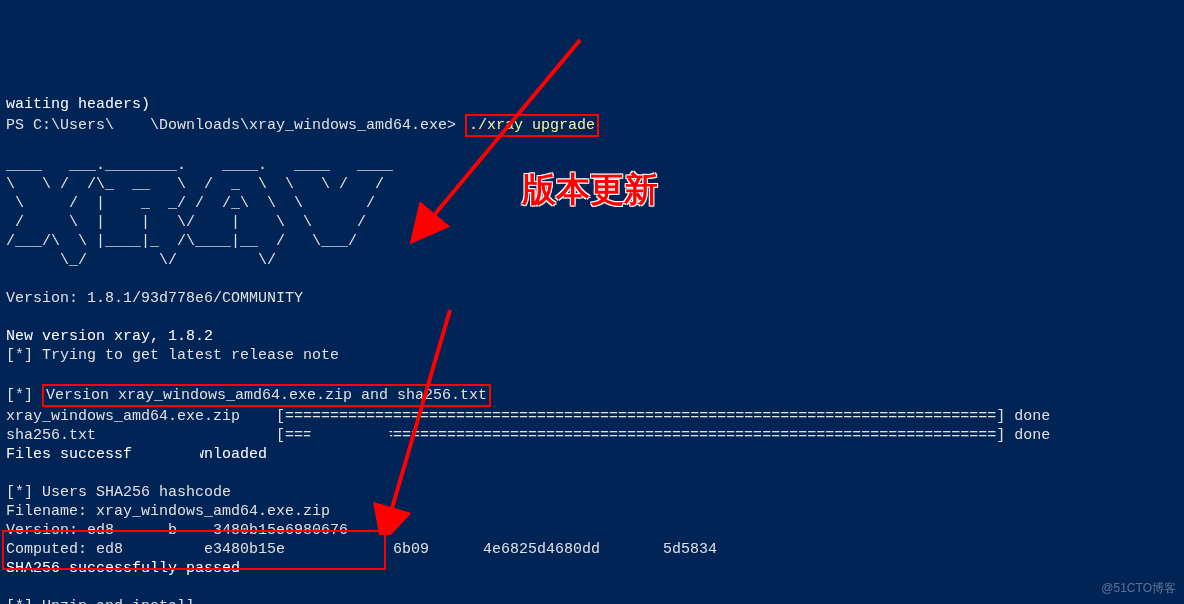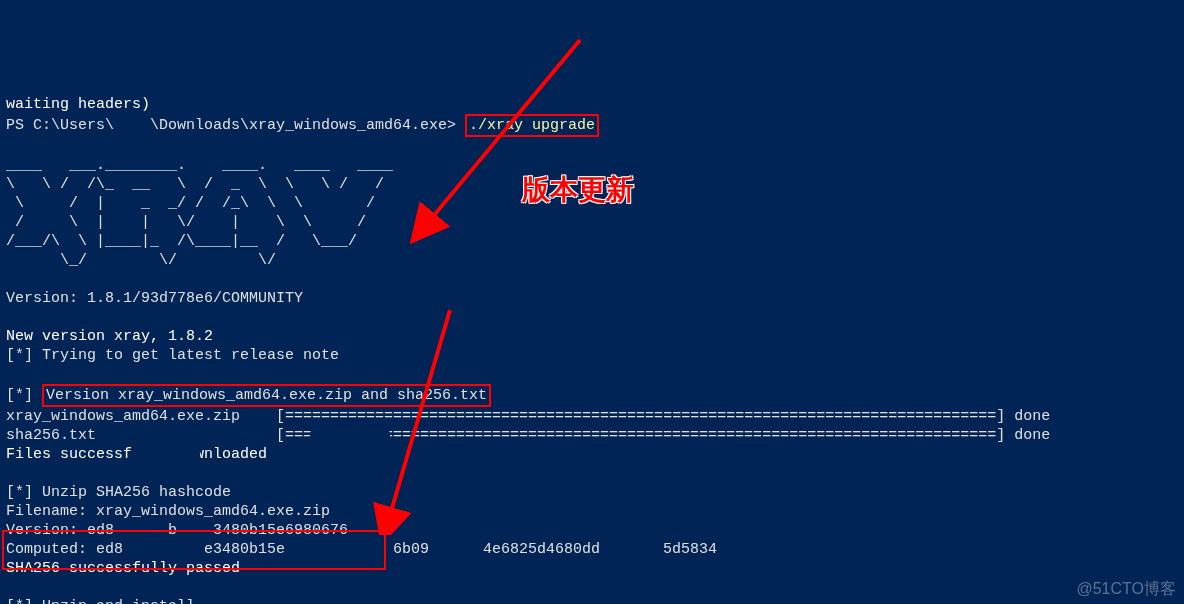--- a/index.html
+++ b/index.html
@@ -28,36 +28,36 @@
     display: inline-block;
   }
   .redbox-block {
     border: 2px solid #ff0000;
     position: absolute;
   }
   .label-red {
     position: absolute;
     color: #ff0000;
     font-family: "Microsoft YaHei", SimSun, sans-serif;
-    font-size: 28px;
+    font-size: 34px;
     font-weight: 600;
     text-shadow: 1px 1px 0 #fff, -1px -1px 0 #fff, 1px -1px 0 #fff, -1px 1px 0 #fff;
     white-space: nowrap;
   }
   .arrow {
     position: absolute;
     pointer-events: none;
   }
   .watermark {
     position: absolute;
     right: 8px;
     bottom: 6px;
     color: rgba(255,255,255,0.35);
     font-family: sans-serif;
-    font-size: 16px;
+    font-size: 12px;
   }
   .smudge {
     position: absolute;
     background: #012456;
     border-radius: 6px;
   }
 </style>
 </head>
 <body>
 
@@ -77,21 +77,21 @@
 <span class="w">Version: 1.8.1/93d778e6/COMMUNITY</span>
 
 <span class="g">New version xray, 1.8.2</span>
 <span class="w">[*] Trying to get latest release note</span>
 
 <span class="w">[*] </span><span class="redbox-inline"><span class="w">Version xray_windows_amd64.exe.zip and sha256.txt</span></span>
 <span class="w"><span>xray_windows_amd64.exe.zip</span>    <span>[===============================================================================]</span><span> done</span></span>
 <span class="w"><span>sha256.txt</span>                    <span>[===============================================================================]</span><span> done</span></span>
 <span class="g">Files successfully downloaded</span>
 
-<span class="w">[*] Unzip SHA256 hashcode</span>
+<span class="w">[*] Users SHA256 hashcode</span>
 <span class="w">Filename: xray_windows_amd64.exe.zip</span>
 <span class="w">Version: ed8      b    3480b15e6980676</span>
 <span class="w">Computed: ed8         e3480b15e            6b09      4e6825d4680dd       5d5834</span>
 <span class="g">SHA256 successfully passed</span>
 
 <span class="w">[*] Unzip and install</span>
 
 
 
 

